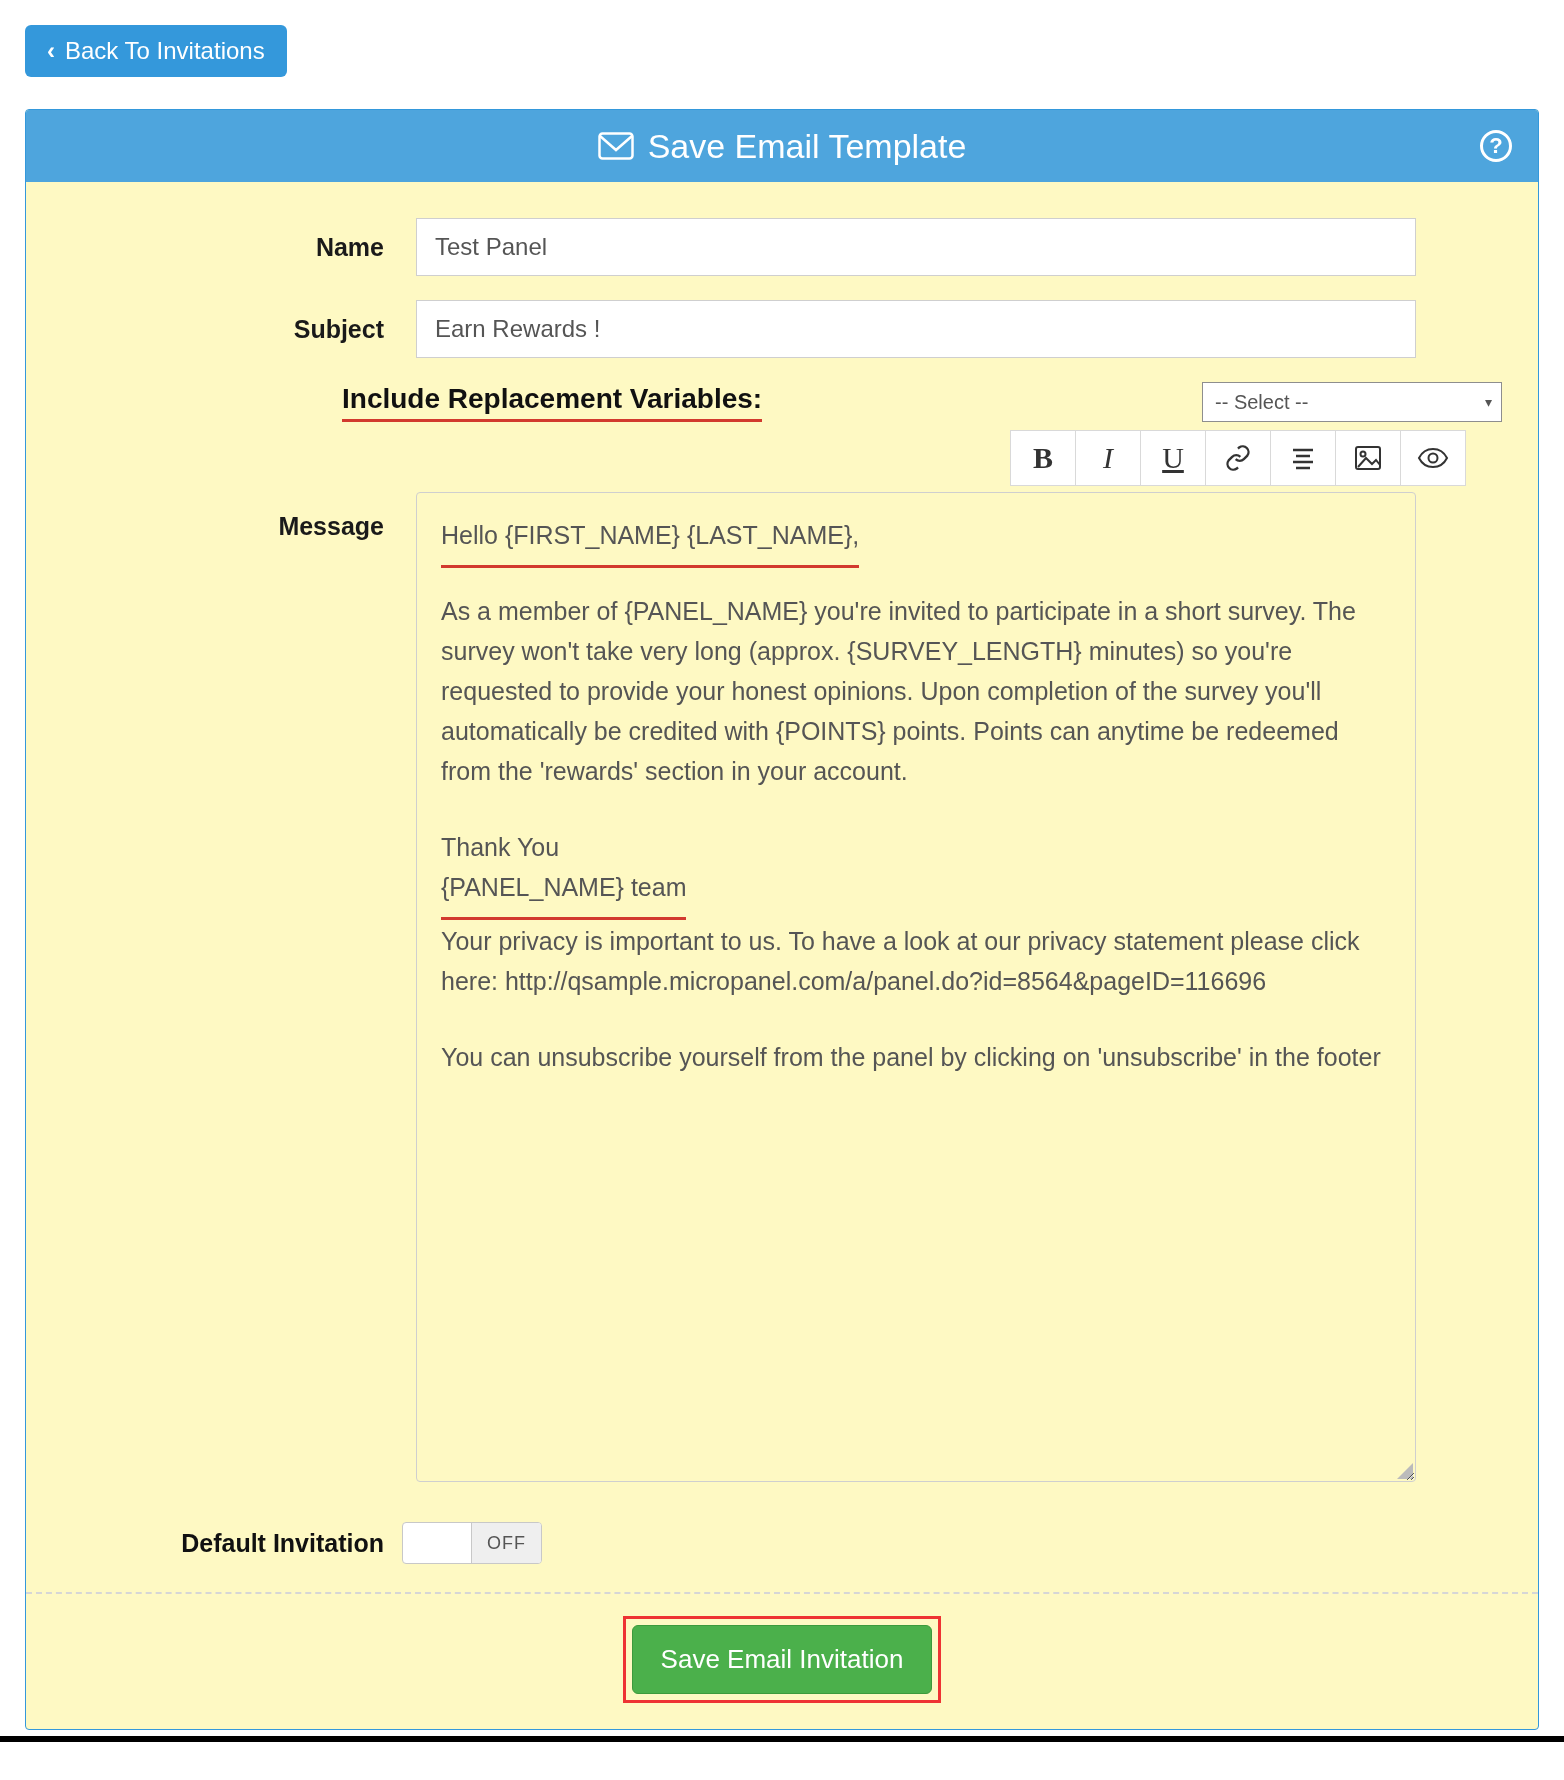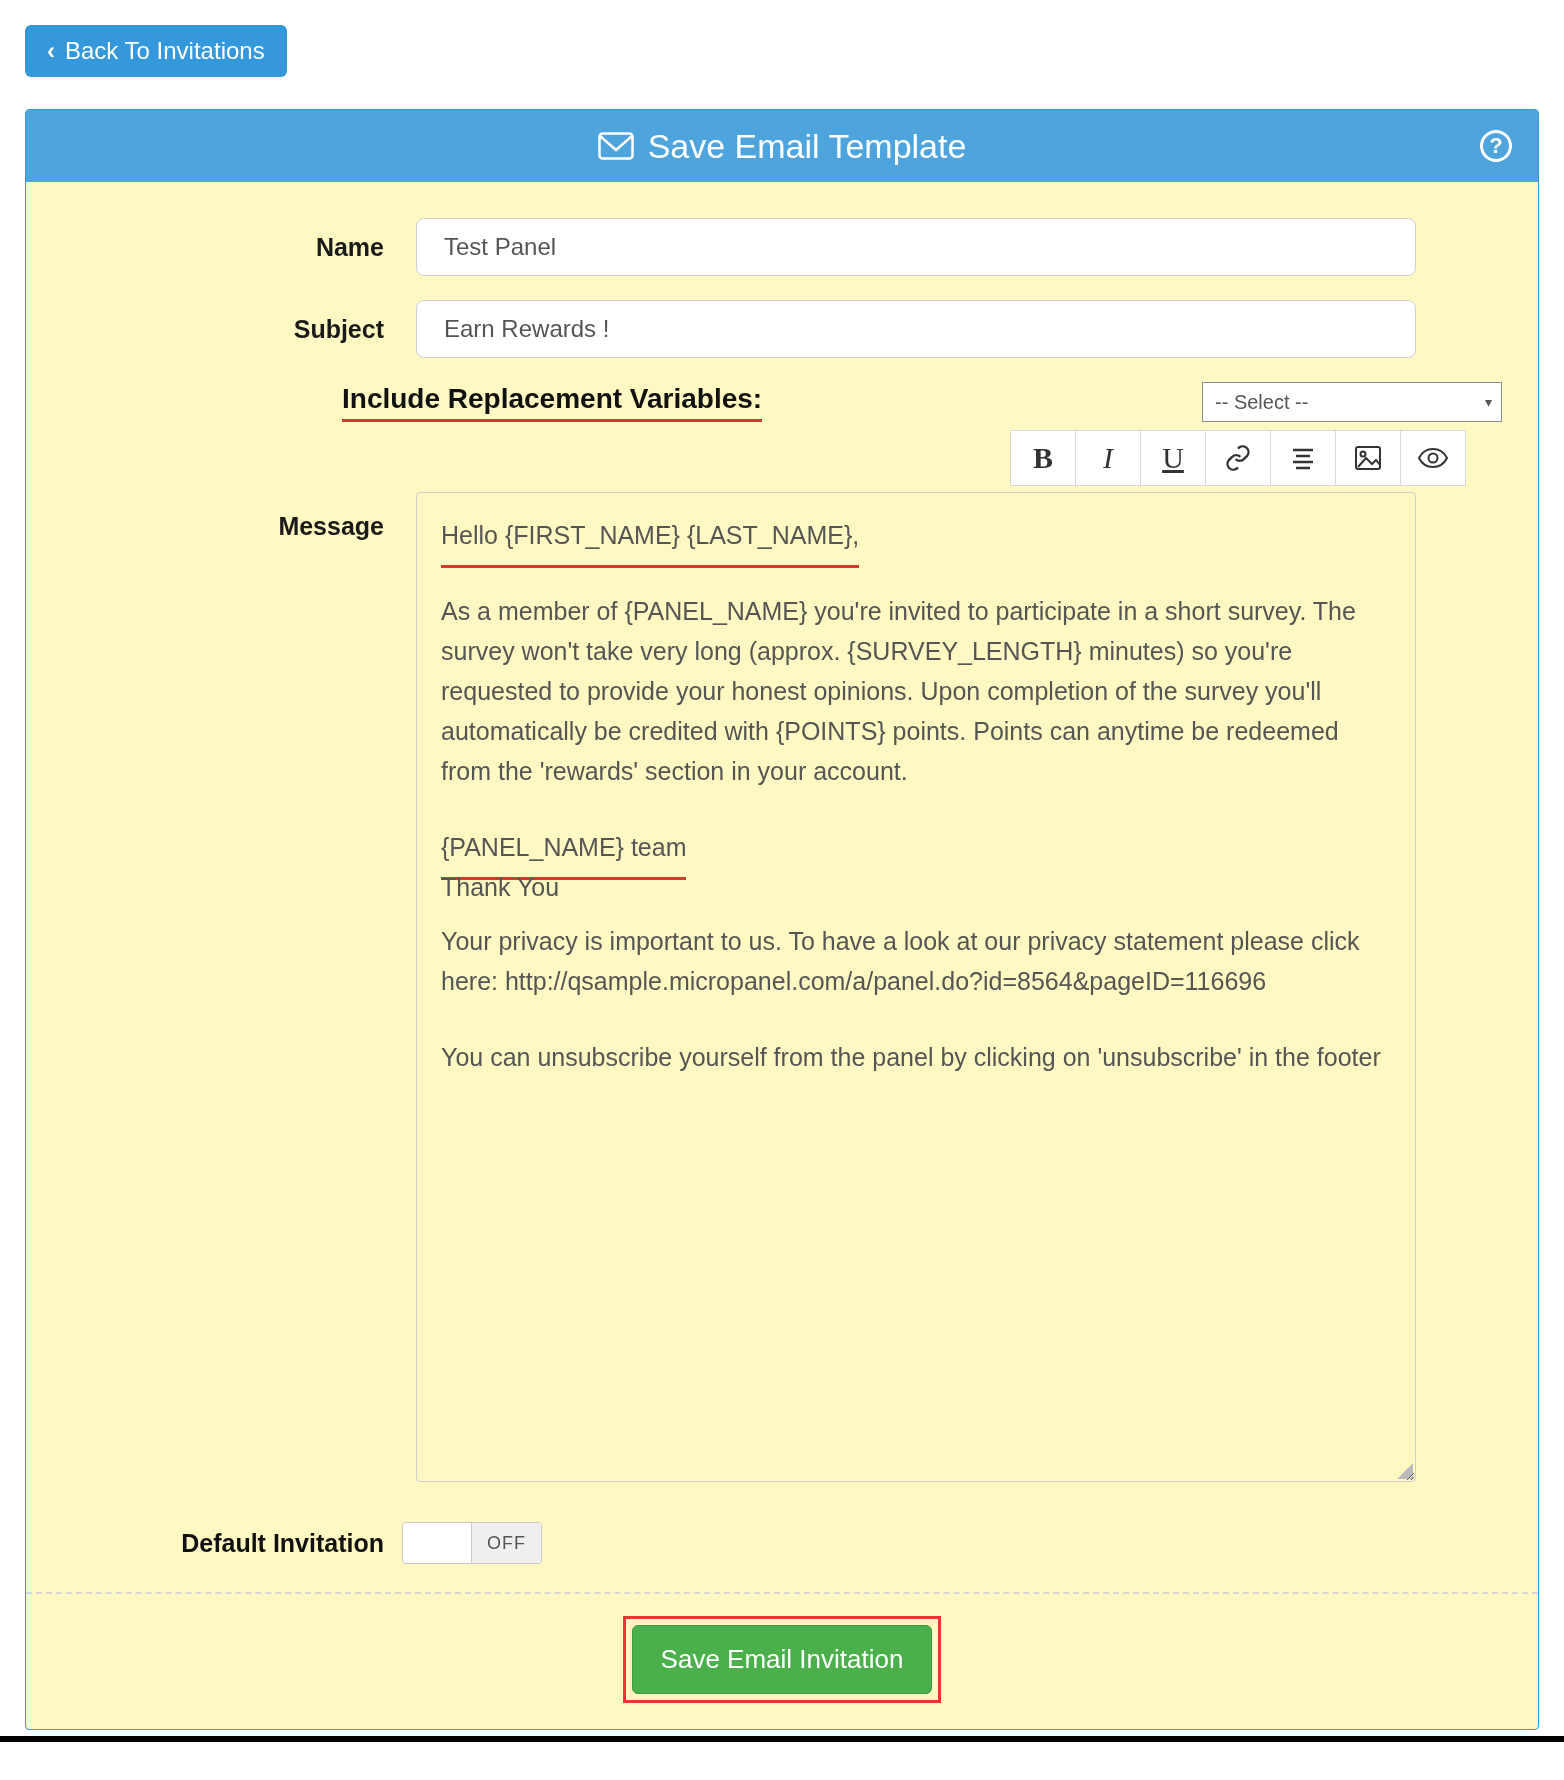--- a/index.html
+++ b/index.html
@@ -69,22 +69,22 @@
     padding-right: 18px;
     font-weight: bold;
     color: #1a1a1a;
     font-size: 25px;
   }
   .form-label.top { align-self: flex-start; padding-top: 20px;}
   .text-input {
     flex: 1;
     max-width: 1000px;
     border: 1px solid #cfcfcf;
-    border-radius: 8px;
-    padding: 14px 27px;
+    border-radius: 0;
+    padding: 14px 18px;
     font-size: 24px;
     color: #555;
     background:#fff;
   }
   .vars-row {
     display:flex;
     align-items:center;
     justify-content: space-between;
     margin-left: 280px;
     margin-bottom: 8px;
@@ -280,22 +280,22 @@
     </div>
 
     <div class="form-row" style="align-items:flex-start;">
       <div class="form-label top">Message</div>
       <div class="editor-wrap">
         <div class="editor">
           <p><span class="redline">Hello {FIRST_NAME} {LAST_NAME},</span></p>
           <div class="space"></div>
           <p>As a member of {PANEL_NAME} you're invited to participate in a short survey. The survey won't take very long (approx. {SURVEY_LENGTH} minutes) so you're requested to provide your honest opinions. Upon completion of the survey you'll automatically be credited with {POINTS} points. Points can anytime be redeemed from the 'rewards' section in your account.</p>
           <div class="space"></div>
+          <p>Thank You</p>
           <p><span class="redline">{PANEL_NAME} team</span></p>
-          <p>Thank You</p>
           <div style="height:14px"></div>
           <p>Your privacy is important to us. To have a look at our privacy statement please click here: http://qsample.micropanel.com/a/panel.do?id=8564&amp;pageID=116696</p>
           <div class="space"></div>
           <p>You can unsubscribe yourself from the panel by clicking on 'unsubscribe' in the footer</p>
           <div class="resize-grip"></div>
         </div>
       </div>
     </div>
 
     <div class="default-row">

